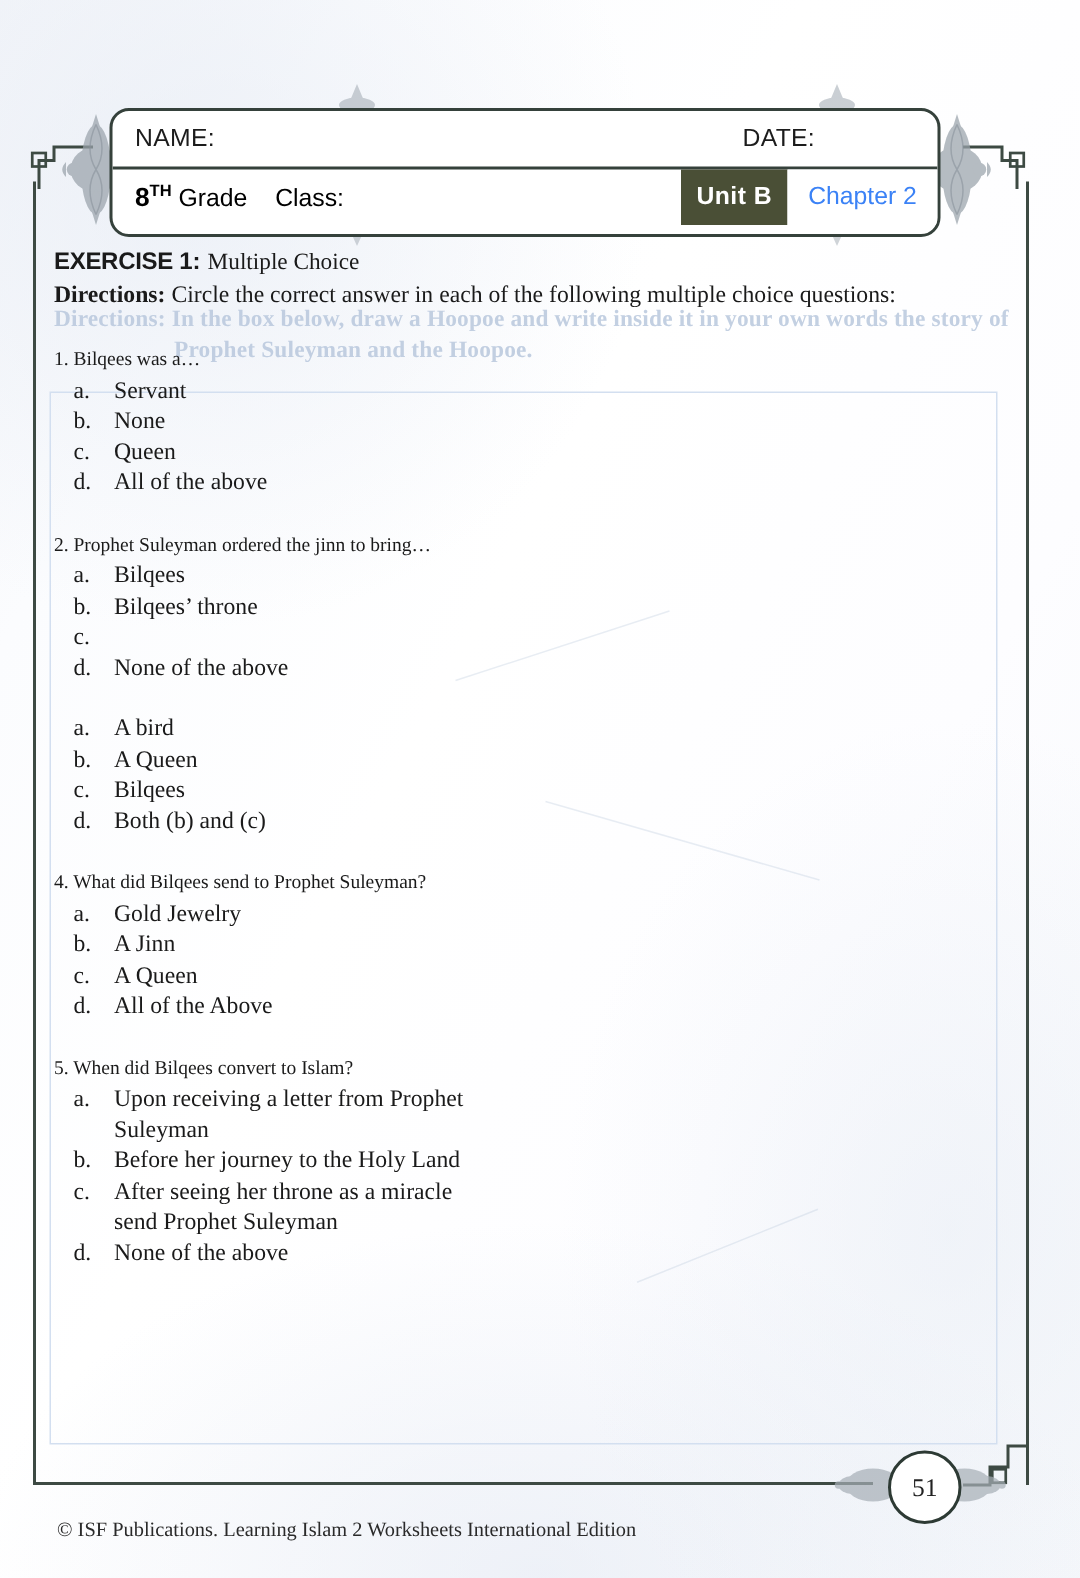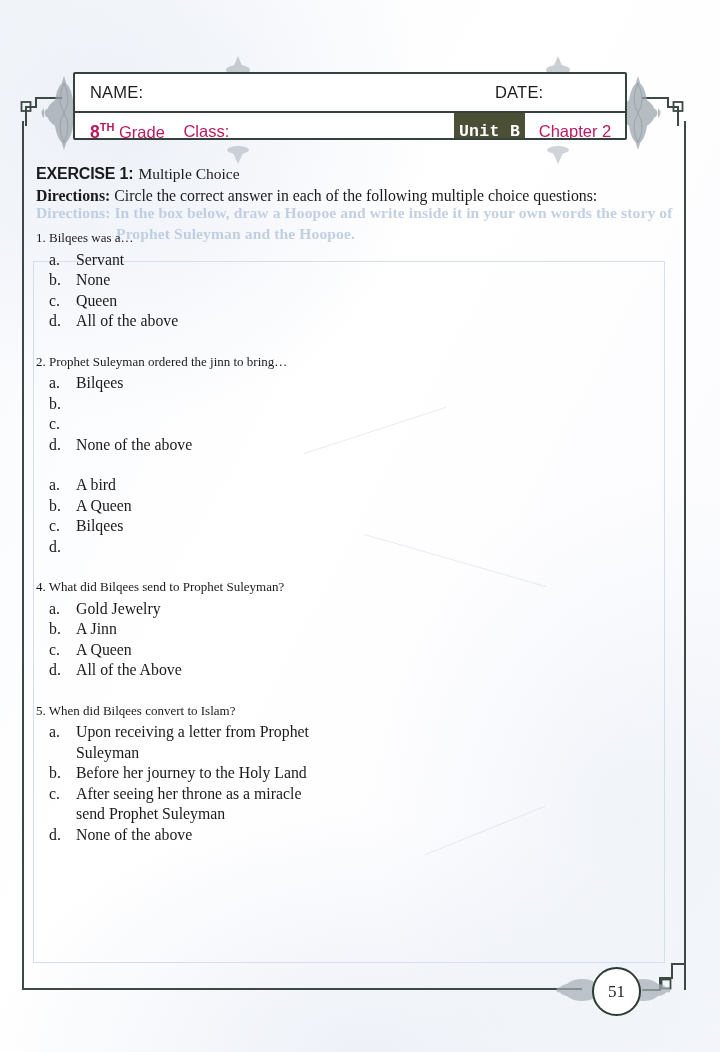--- a/index.html
+++ b/index.html
@@ -55,23 +55,23 @@
     position: absolute;
     pointer-events: none;
   }
 
   
   .header-box {
     position: absolute;
     left: 73px;
     top: 72px;
     width: 554px;
-    height: 68px;
+    height: 86px;
     border: 2.2px solid #35413b;
-    border-radius: 2px;
+    border-radius: 13px;
     background: #ffffff;
     box-sizing: border-box;
     overflow: hidden;
     z-index: 6;
   }
   .header-row {
     position: absolute;
     left: 0; right: 0;
     display: flex;
     align-items: center;
@@ -84,21 +84,21 @@
     font-size: 16.5px;
     color: #1c1c1c;
     letter-spacing: .2px;
   }
   .lbl-name { margin-left: 15px; }
   .lbl-date { position: absolute; left: 420px; }
   .lbl-grade-wrap {
     margin-left: 15px;
     font-family: "Liberation Sans", sans-serif;
     font-size: 16.5px;
-    color: #be185d;
+    color: #000000;
     white-space: nowrap;
   }
   .grade-num {
     font-weight: bold;
     font-size: 17.5px;
   }
   .grade-sup {
     font-weight: bold;
     font-size: 11px;
     vertical-align: super;
@@ -106,37 +106,37 @@
   .lbl-class { margin-left: 14px; }
 
   .unit-badge {
     position: absolute;
     right: 100px;
     top: 0;
     bottom: 0;
     width: 71px;
     background: #4a4f36;
     color: #ffffff;
-    font-family: Liberation Mono, monospace;
+    font-family: Liberation Sans, sans-serif;
     font-weight: bold;
     font-size: 16.5px;
     display: flex;
     align-items: center;
     justify-content: center;
     letter-spacing: .3px;
     text-align: right;
   }
   .chapter-badge {
     position: absolute;
     right: 0;
     top: 0;
     bottom: 0;
     width: 100px;
     background: #ffffff;
-    color: #be185d;
+    color: #3b82f6;
     font-family: "Liberation Sans", sans-serif;
     font-size: 16.5px;
     display: flex;
     align-items: center;
     justify-content: center;
   }
 
   
   .orn { position: absolute; pointer-events: none; }
 
@@ -392,20 +392,21 @@
         </div>
         <div class="q-block">
           <div class="q-text">2. Prophet Suleyman ordered the jinn to bring…</div>
           <div class="opt-list">
             <div class="opt">
               <span class="opt-letter">a.</span>
               <span class="opt-text">Bilqees</span>
             </div>
             <div class="opt">
               <span class="opt-letter">b.</span>
+              <span class="opt-text">Bilqees’ throne</span>
             </div>
             <div class="opt">
               <span class="opt-letter">c.</span>
             </div>
             <div class="opt">
               <span class="opt-letter">d.</span>
               <span class="opt-text">None of the above</span>
             </div>
           </div>
         </div>
@@ -418,20 +419,21 @@
             <div class="opt">
               <span class="opt-letter">b.</span>
               <span class="opt-text">A Queen</span>
             </div>
             <div class="opt">
               <span class="opt-letter">c.</span>
               <span class="opt-text">Bilqees</span>
             </div>
             <div class="opt">
               <span class="opt-letter">d.</span>
+              <span class="opt-text">Both (b) and (c)</span>
             </div>
           </div>
         </div>
         <div class="q-block">
           <div class="q-text">4. What did Bilqees send to Prophet Suleyman?</div>
           <div class="opt-list">
             <div class="opt">
               <span class="opt-letter">a.</span>
               <span class="opt-text">Gold Jewelry</span>
             </div>
@@ -466,20 +468,21 @@
             </div>
             <div class="opt">
               <span class="opt-letter">d.</span>
               <span class="opt-text">None of the above</span>
             </div>
           </div>
         </div>
       </div>
   </div>
 
+  <div class="footer-text">© ISF Publications. Learning Islam 2 Worksheets International Edition</div>
 
   <svg class="orn" style="left:556px; top:972px;" width="46" height="36" viewBox="0 0 46 36">
     <g fill="#a6aeb6" opacity="0.7">
       <ellipse cx="26" cy="18" rx="18" ry="11"></ellipse>
       <ellipse cx="12" cy="18" rx="9" ry="6"></ellipse>
       <circle cx="3" cy="18" r="2.5"></circle>
     </g>
   </svg>
   <svg class="orn" style="left:627px; top:972px;" width="46" height="36" viewBox="0 0 46 36">
     <g fill="#a6aeb6" opacity="0.7">

